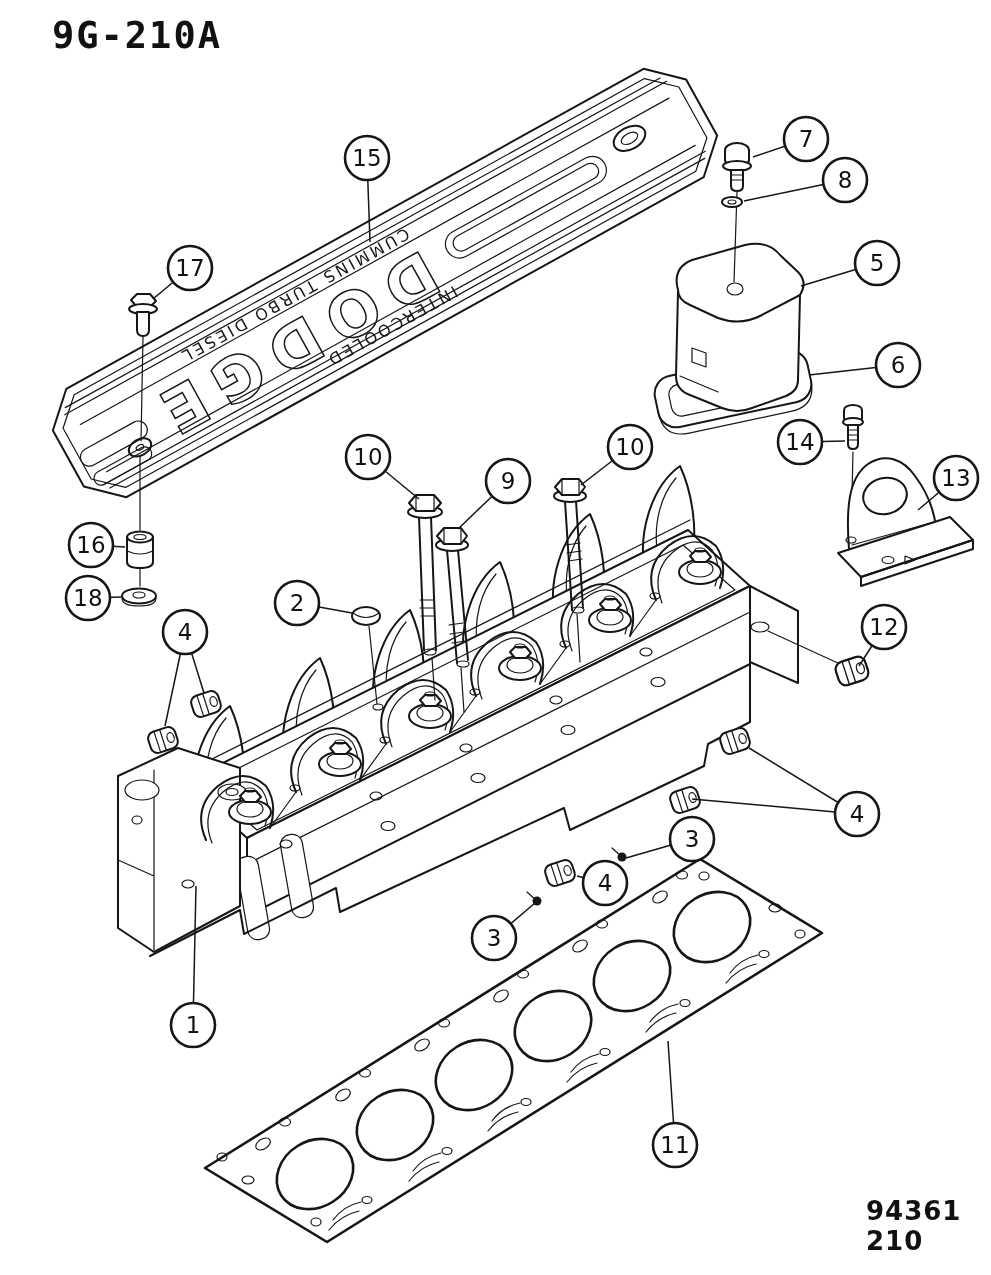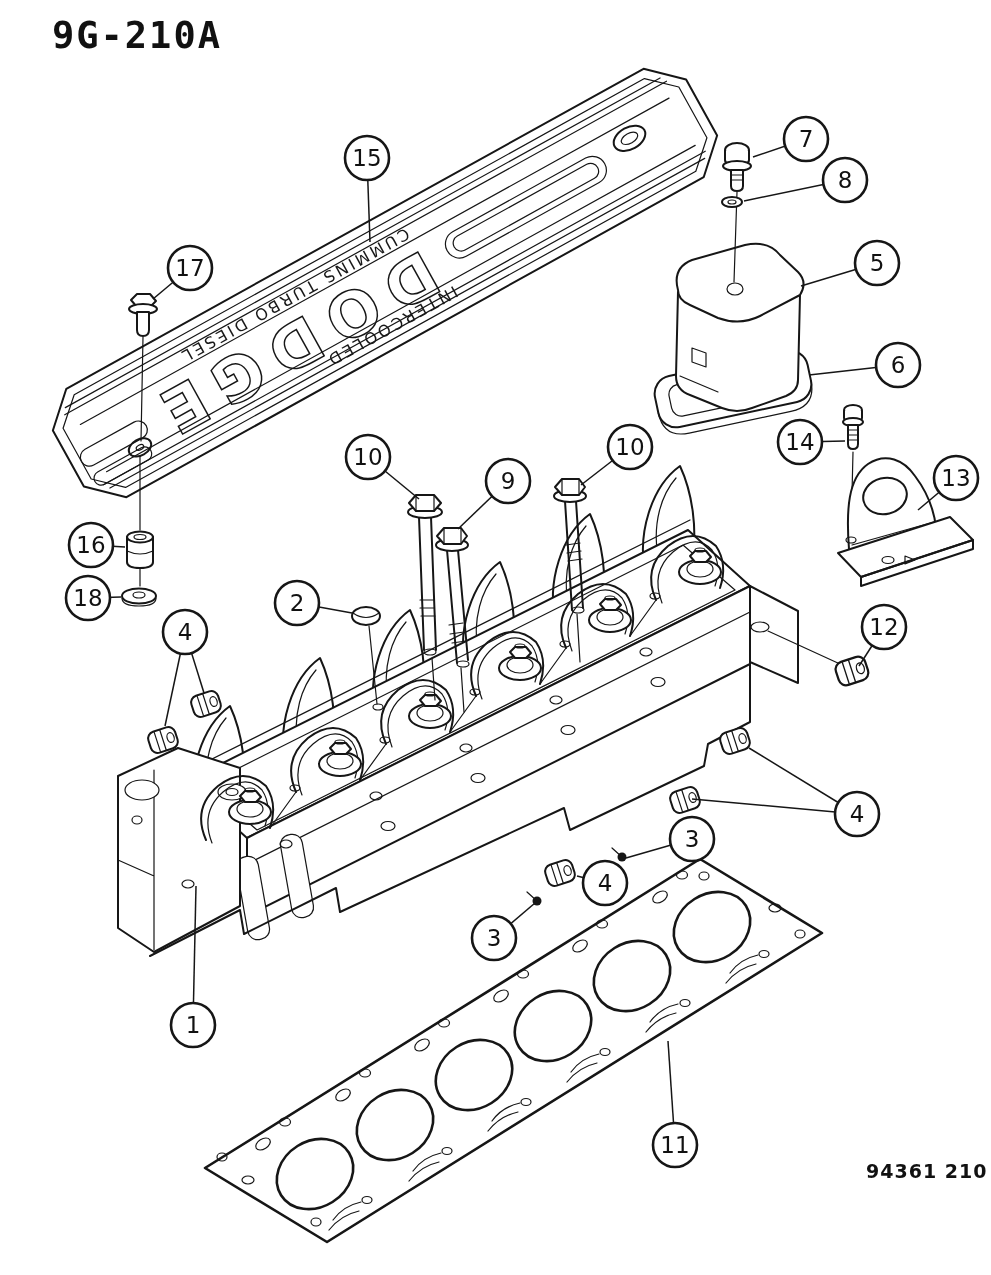--- a/index.html
+++ b/index.html
@@ -1,20 +1,20 @@
 <!DOCTYPE html>
 <html><head>
 <meta charset="utf-8">
 <style>
   html,body{margin:0;padding:0;background:#e8e8e8;}
   .stage{position:relative;width:991px;height:1275px;background:#ffffff;overflow:hidden;
          font-family:"DejaVu Sans",sans-serif;color:#111;}
   .fig-title{position:absolute;left:52px;top:14px;font-family:"DejaVu Sans Mono",monospace;
              font-size:37px;font-weight:700;letter-spacing:2px;}
-  .part-code{position:absolute;left:866px;top:1160px;font-size:19px;font-weight:800;letter-spacing:1px;}
+  .part-code{position:absolute;left:866px;top:1196px;font-size:26px;font-weight:800;letter-spacing:1px;}
   svg{position:absolute;left:0;top:0;}
   .ln  {fill:none;stroke:#161616;stroke-width:2;stroke-linecap:round;stroke-linejoin:round;}
   .lnf {fill:#ffffff;stroke:#161616;stroke-width:2;stroke-linecap:round;stroke-linejoin:round;}
   .ln3 {fill:none;stroke:#161616;stroke-width:2.6;stroke-linejoin:round;}
   .lnf3{fill:#ffffff;stroke:#161616;stroke-width:2.6;stroke-linejoin:round;}
   .thin {fill:none;stroke:#161616;stroke-width:1.2;stroke-linecap:round;stroke-linejoin:round;}
   .thinf{fill:#ffffff;stroke:#161616;stroke-width:1.2;}
   .leader{stroke:#161616;stroke-width:1.5;}
   .dot{fill:#161616;stroke:none;}
   .callout-circle{fill:#ffffff;stroke:#161616;stroke-width:2.6;}

